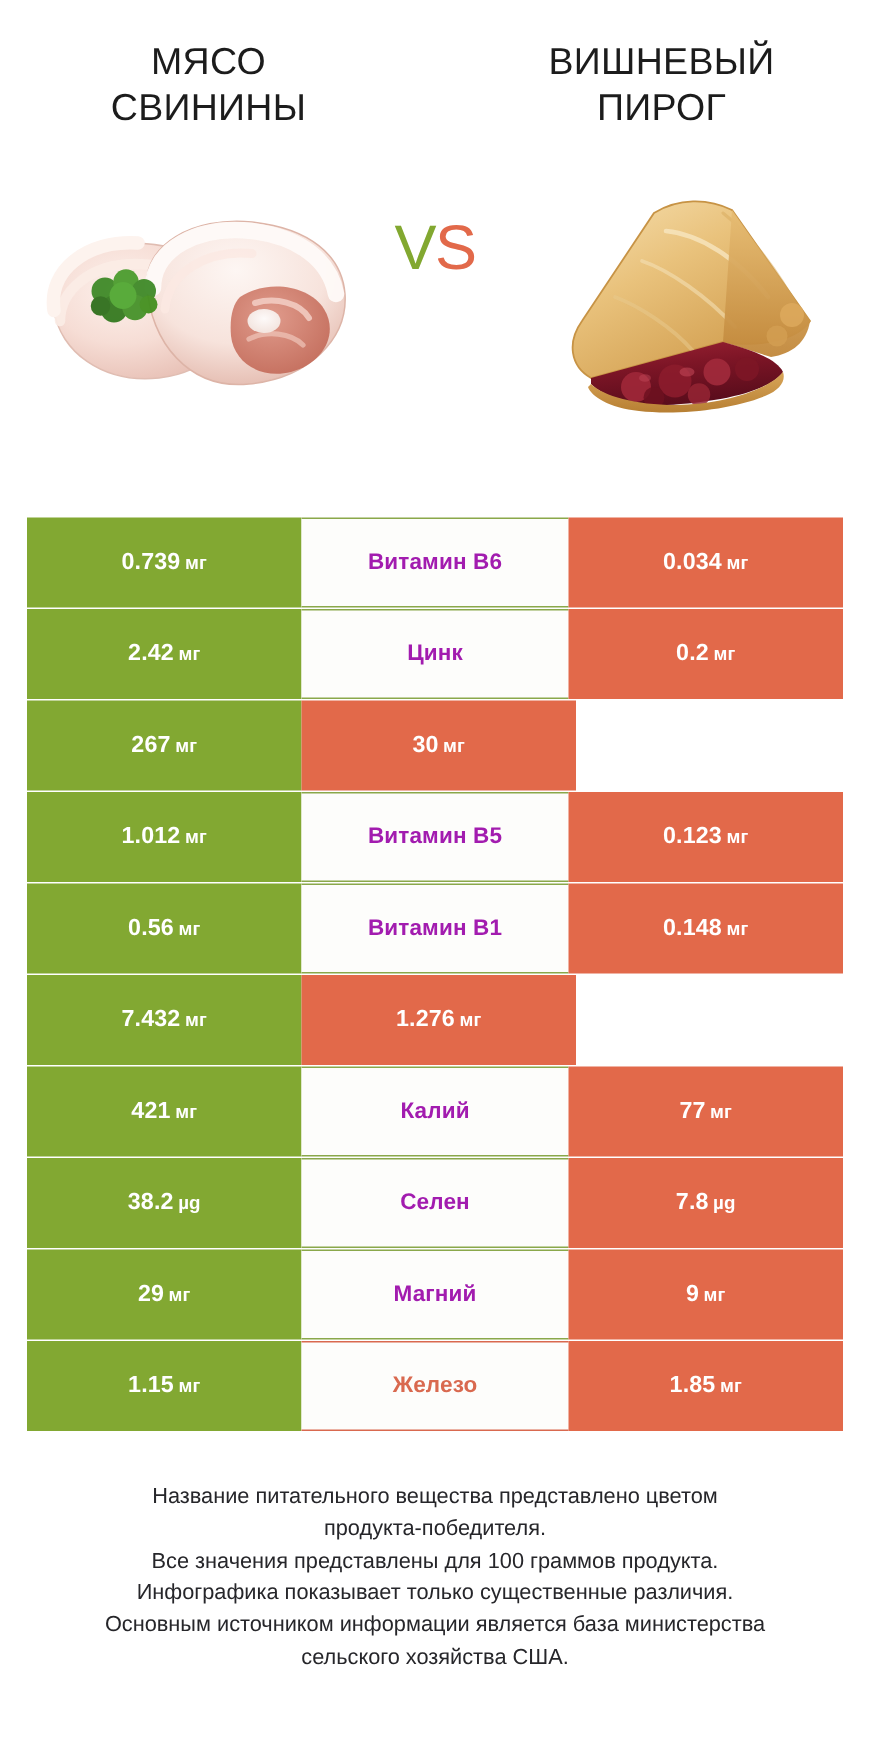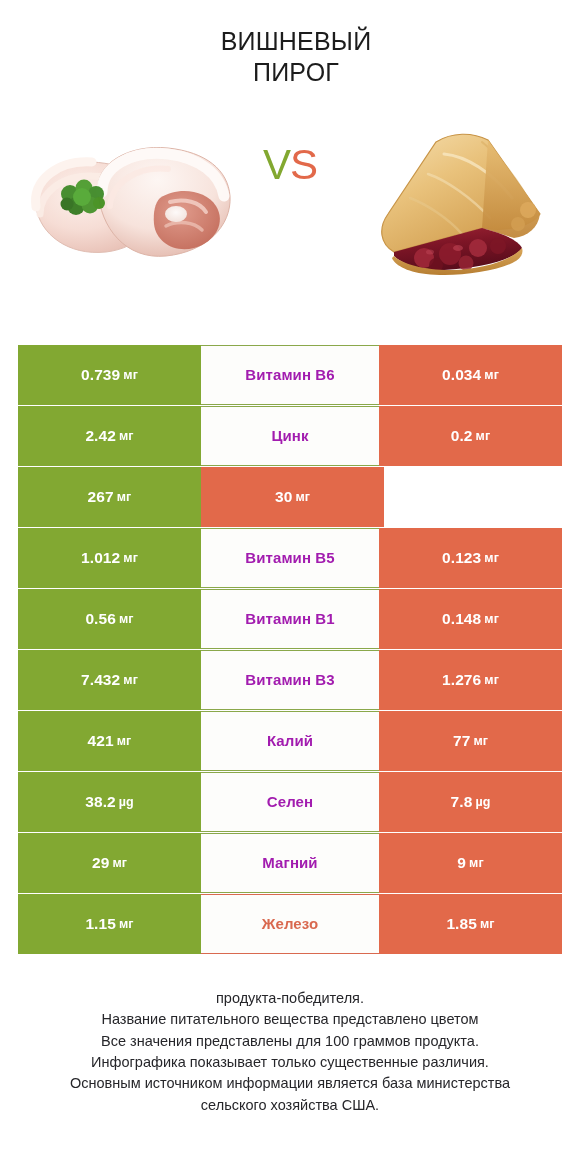--- a/index.html
+++ b/index.html
@@ -130,20 +130,24 @@
     line-height: 1.47;
     color: #26262a;
     padding: 0 22px;
   }
   .footer p { margin: 0; }
 </style>
 </head>
 <body>
 
 <div class="header">
+  <div class="header-col">
+    <div class="product-title title-left">Мясо
+свинины</div>
+  </div>
   <div class="header-col">
     <div class="product-title title-right">Вишневый
 пирог</div>
   </div>
 </div>
 
 <div class="hero">
 
   <div class="img-wrap img-left">
     <svg class="food-svg" viewBox="0 0 240 190">
@@ -311,21 +315,20 @@
       <div class="cell cell-right">
         <span>0.148</span>
         <span class="unit">мг</span>
       </div>
     </div>
     <div class="row">
       <div class="cell cell-left">
         <span>7.432</span>
         <span class="unit">мг</span>
       </div>
-      <div class="cell cell-mid win-left">Витамин B3</div>
       <div class="cell cell-right">
         <span>1.276</span>
         <span class="unit">мг</span>
       </div>
     </div>
     <div class="row">
       <div class="cell cell-left">
         <span>421</span>
         <span class="unit">мг</span>
       </div>
@@ -364,19 +367,19 @@
       </div>
       <div class="cell cell-mid win-right">Железо</div>
       <div class="cell cell-right">
         <span>1.85</span>
         <span class="unit">мг</span>
       </div>
     </div>
   </div>
 
 <div class="footer">
+  <p>Название питательного вещества представлено цветом</p>
   <p>продукта-победителя.</p>
-  <p>Название питательного вещества представлено цветом</p>
   <p>Все значения представлены для 100 граммов продукта.</p>
   <p>Инфографика показывает только существенные различия.</p>
   <p>Основным источником информации является база министерства</p>
   <p>сельского хозяйства США.</p>
 </div>
 
 </body></html>

